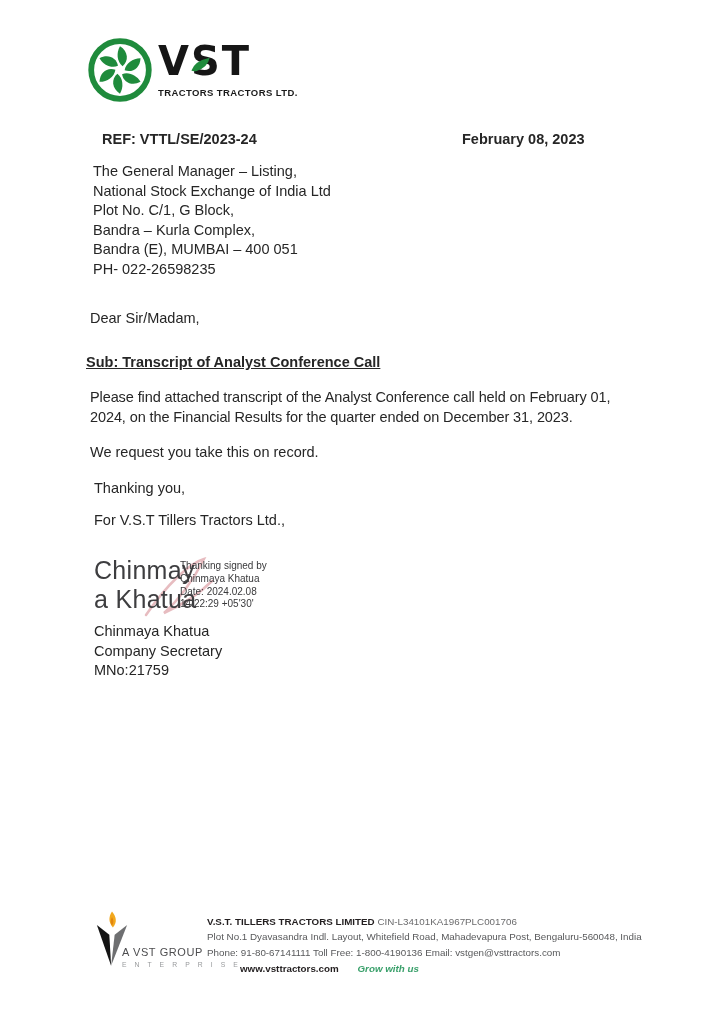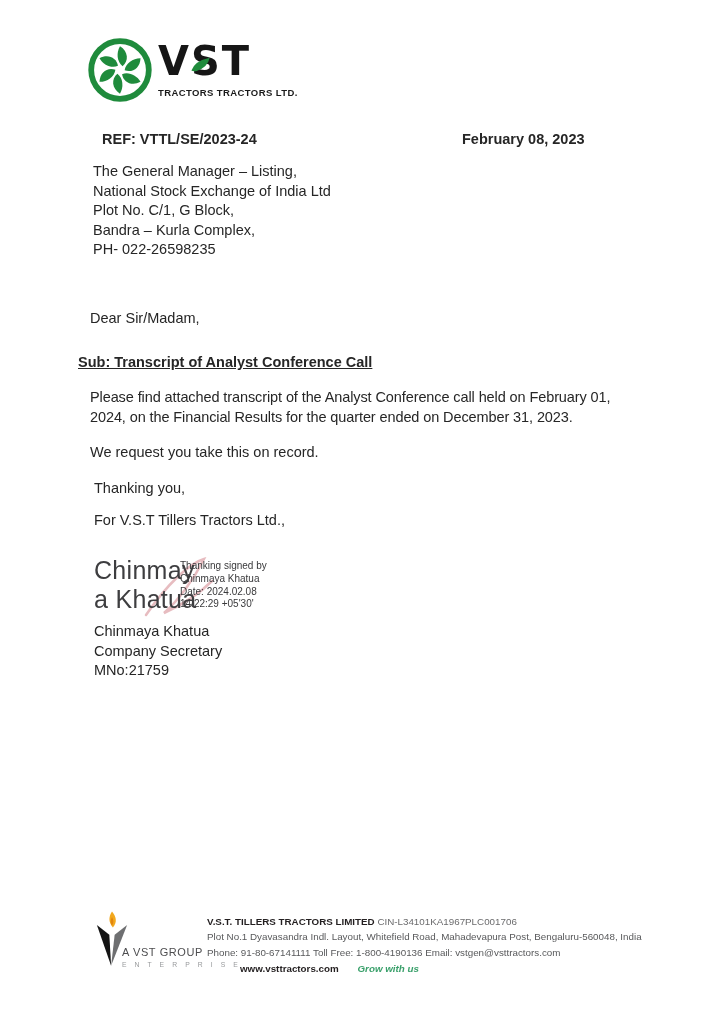--- a/index.html
+++ b/index.html
@@ -17,21 +17,21 @@
   .leaf{position:absolute;left:30px;top:-4px;transform:rotate(-12deg);}
   .logo-sub{font-size:9.5px;font-weight:700;letter-spacing:0.4px;color:#1a1a1a;margin-top:3px;}
   
   .ref{left:102px;top:130px;font-weight:700;}
   .date{left:462px;top:130px;font-weight:700;}
   .addr{line-height:19.6px;}
   .addr span{display:block;}
   .nse{left:93px;top:162px;}
   .bse{left:464px;top:162px;}
   .salutation{left:90px;top:309px;}
-  .subject{left:78px;top:353px;font-weight:700;text-decoration:underline;}
+  .subject{left:86px;top:353px;font-weight:700;text-decoration:underline;}
   .para1{left:90px;top:388px;width:558px;letter-spacing:-0.1px;}
   .para2{left:90px;top:443px;}
   .thanking{left:94px;top:479px;}
   .closing{left:94px;top:511px;}
   .closing span{display:block;}
   
   .sig-block{left:94px;top:553px;width:300px;height:74px;}
   .scribble{position:absolute;left:44px;top:0;z-index:0;}
   .sig-name{position:absolute;left:0;top:3px;z-index:1;font-size:25px;line-height:29px;
     color:#3e3e40;letter-spacing:0.3px;}
@@ -88,20 +88,21 @@
   </div>
 
   <div class="abs ref">REF: VTTL/SE/2023-24</div>
   <div class="abs date">February 08, 2023</div>
 
   <div class="abs addr nse">
     <span>The General Manager – Listing,</span>
     <span>National Stock Exchange of India Ltd</span>
     <span>Plot No. C/1, G Block,</span>
     <span>Bandra – Kurla Complex,</span>
+    <span>Bandra (E), MUMBAI – 400 051</span>
     <span>PH- 022-26598235</span>
   </div>
 
   <div class="abs salutation">Dear Sir/Madam,</div>
   <div class="abs subject">Sub: Transcript of Analyst Conference Call</div>
   <div class="abs para1">Please find attached transcript of the Analyst Conference call held on February 01, 2024, on the Financial Results for the quarter ended on December 31, 2023.</div>
   <div class="abs para2">We request you take this on record.</div>
   <div class="abs thanking">Thanking you,</div>
   <div class="abs closing">
     <span>For V.S.T Tillers Tractors Ltd.,</span>

